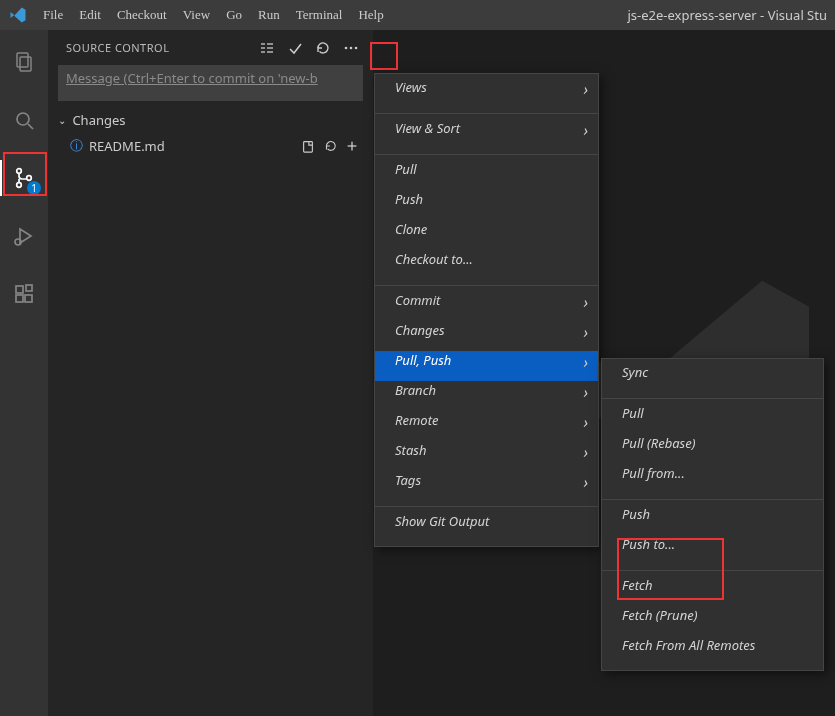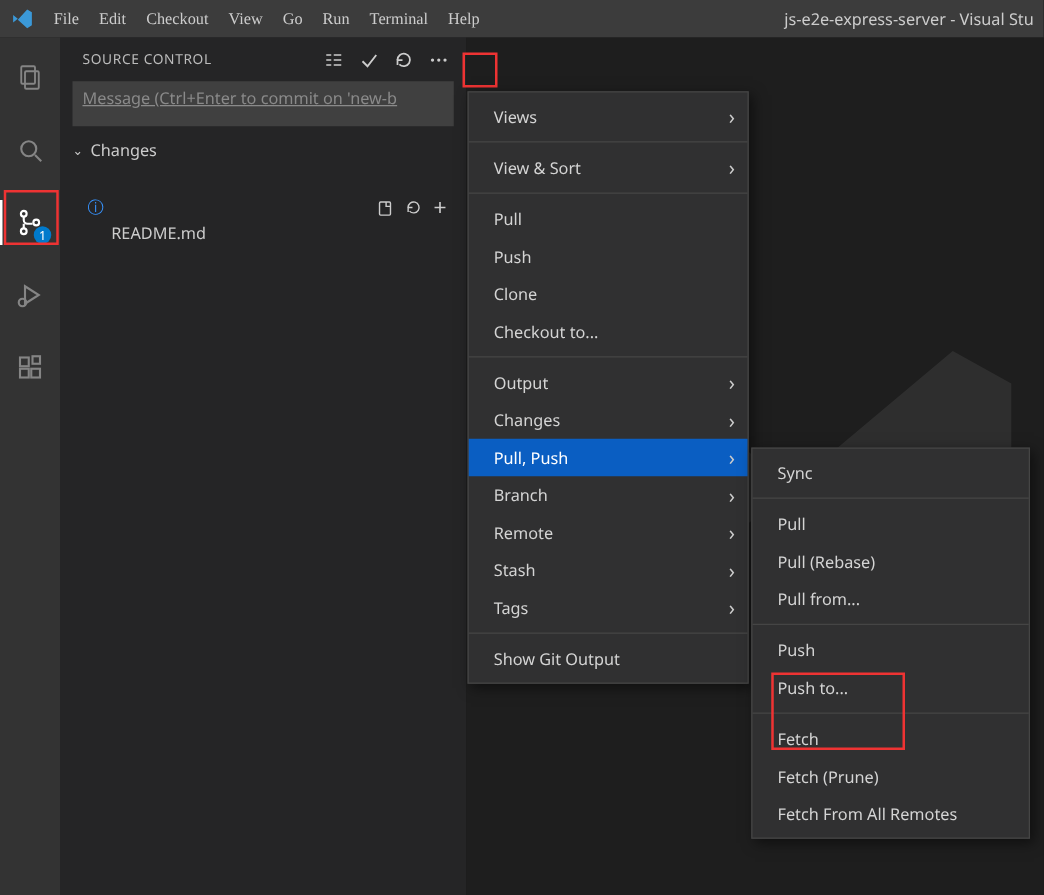--- a/index.html
+++ b/index.html
@@ -32,30 +32,30 @@
   .sp-actions .icon-btn { width:24px; height:24px; display:flex; align-items:center; justify-content:center; color:#ccc; }
   .more-highlight { position:absolute; border:2px solid #e33; pointer-events:none; }
 
   .commit-msg { margin: 0 10px 6px 10px; background:#404040; height:36px; line-height:26px; padding:0 8px; color:#8a8a8a; font-size:13px; overflow:hidden; white-space:nowrap;text-decoration:underline; }
 
   .section-header { display:flex; align-items:center; gap:6px; padding: 4px 10px; font-size:13px; color:#ccc; }
   .section-header .chev { font-size:10px; color:#ccc; }
 
   .file-row { display:flex; align-items:center; gap:6px; padding: 3px 10px 3px 22px; font-size:13px; color:#ccc; }
   .file-row .file-icon { color:#3794ff; font-size:13px; }
-  .file-row .name { flex:1;margin-top:41px; }
+  .file-row .name { flex:1; }
   .file-row .row-actions { display:flex; gap:4px; color:#ccc; }
   .file-row .row-actions .ia { width:18px; text-align:center; }
 
   .editor { flex:1; background:#1e1e1e; position:relative; }
   .editor .watermark { position:absolute; right:0; top:230px; opacity:0.07; }
 
   
   .ctx { position:absolute; background:#303031; border:1px solid #454545; box-shadow: 3px 3px 10px rgba(0,0,0,0.5); font-size:13px; color:#d4d4d4; padding:4px 0; }
-  .ctx .row { display:flex; align-items:center; height:30px; padding:0 26px 0 20px; gap:20px; white-space:nowrap; position:relative; }
+  .ctx .row { display:flex; align-items:flex-start; height:30px; padding:0 26px 0 20px; gap:20px; white-space:nowrap; position:relative;font-style:italic; }
   .ctx .row.has-sub::after { content:'›'; position:absolute; right:10px; color:#ccc; font-size:16px; }
   .ctx .row.selected { background:#0a5ec2; color:#fff; }
   .ctx .sep { height:1px; background:#454545; margin:5px 0; }
 
   .sub-hl { position:absolute; border:2px solid #e33; pointer-events:none; }
 
   svg { display:block; }
 </style>
 </head>
 <body>
@@ -217,21 +217,21 @@
         <span>Push</span>
       </div>
   <div class="row">
         <span>Clone</span>
       </div>
   <div class="row">
         <span>Checkout to...</span>
       </div>
   <div class="sep"></div>
   <div class="row has-sub">
-        <span>Output</span>
+        <span>Commit</span>
       </div>
   <div class="row has-sub">
         <span>Changes</span>
       </div>
   <div class="row has-sub selected">
         <span>Pull, Push</span>
       </div>
   <div class="row has-sub">
         <span>Branch</span>
       </div>

